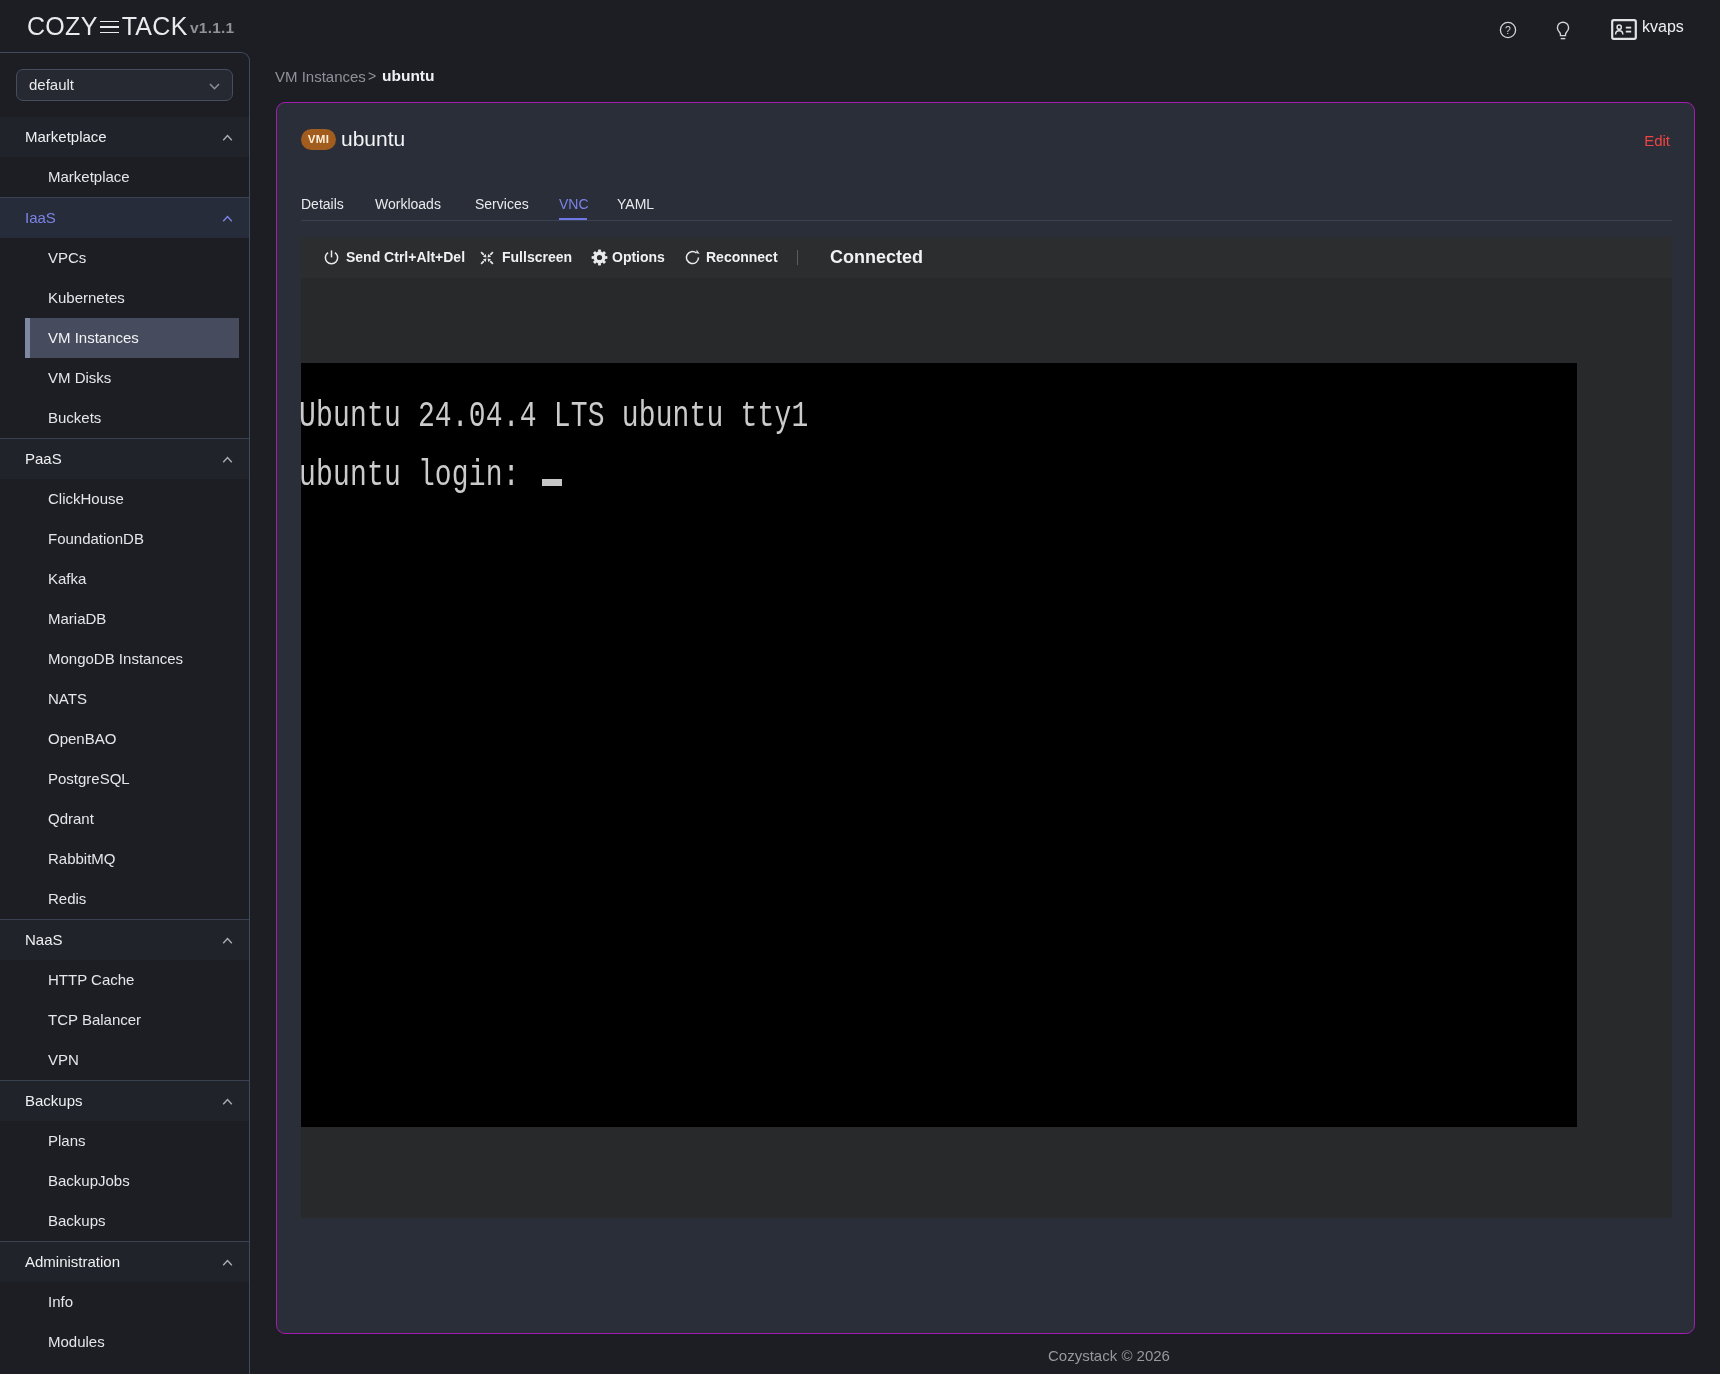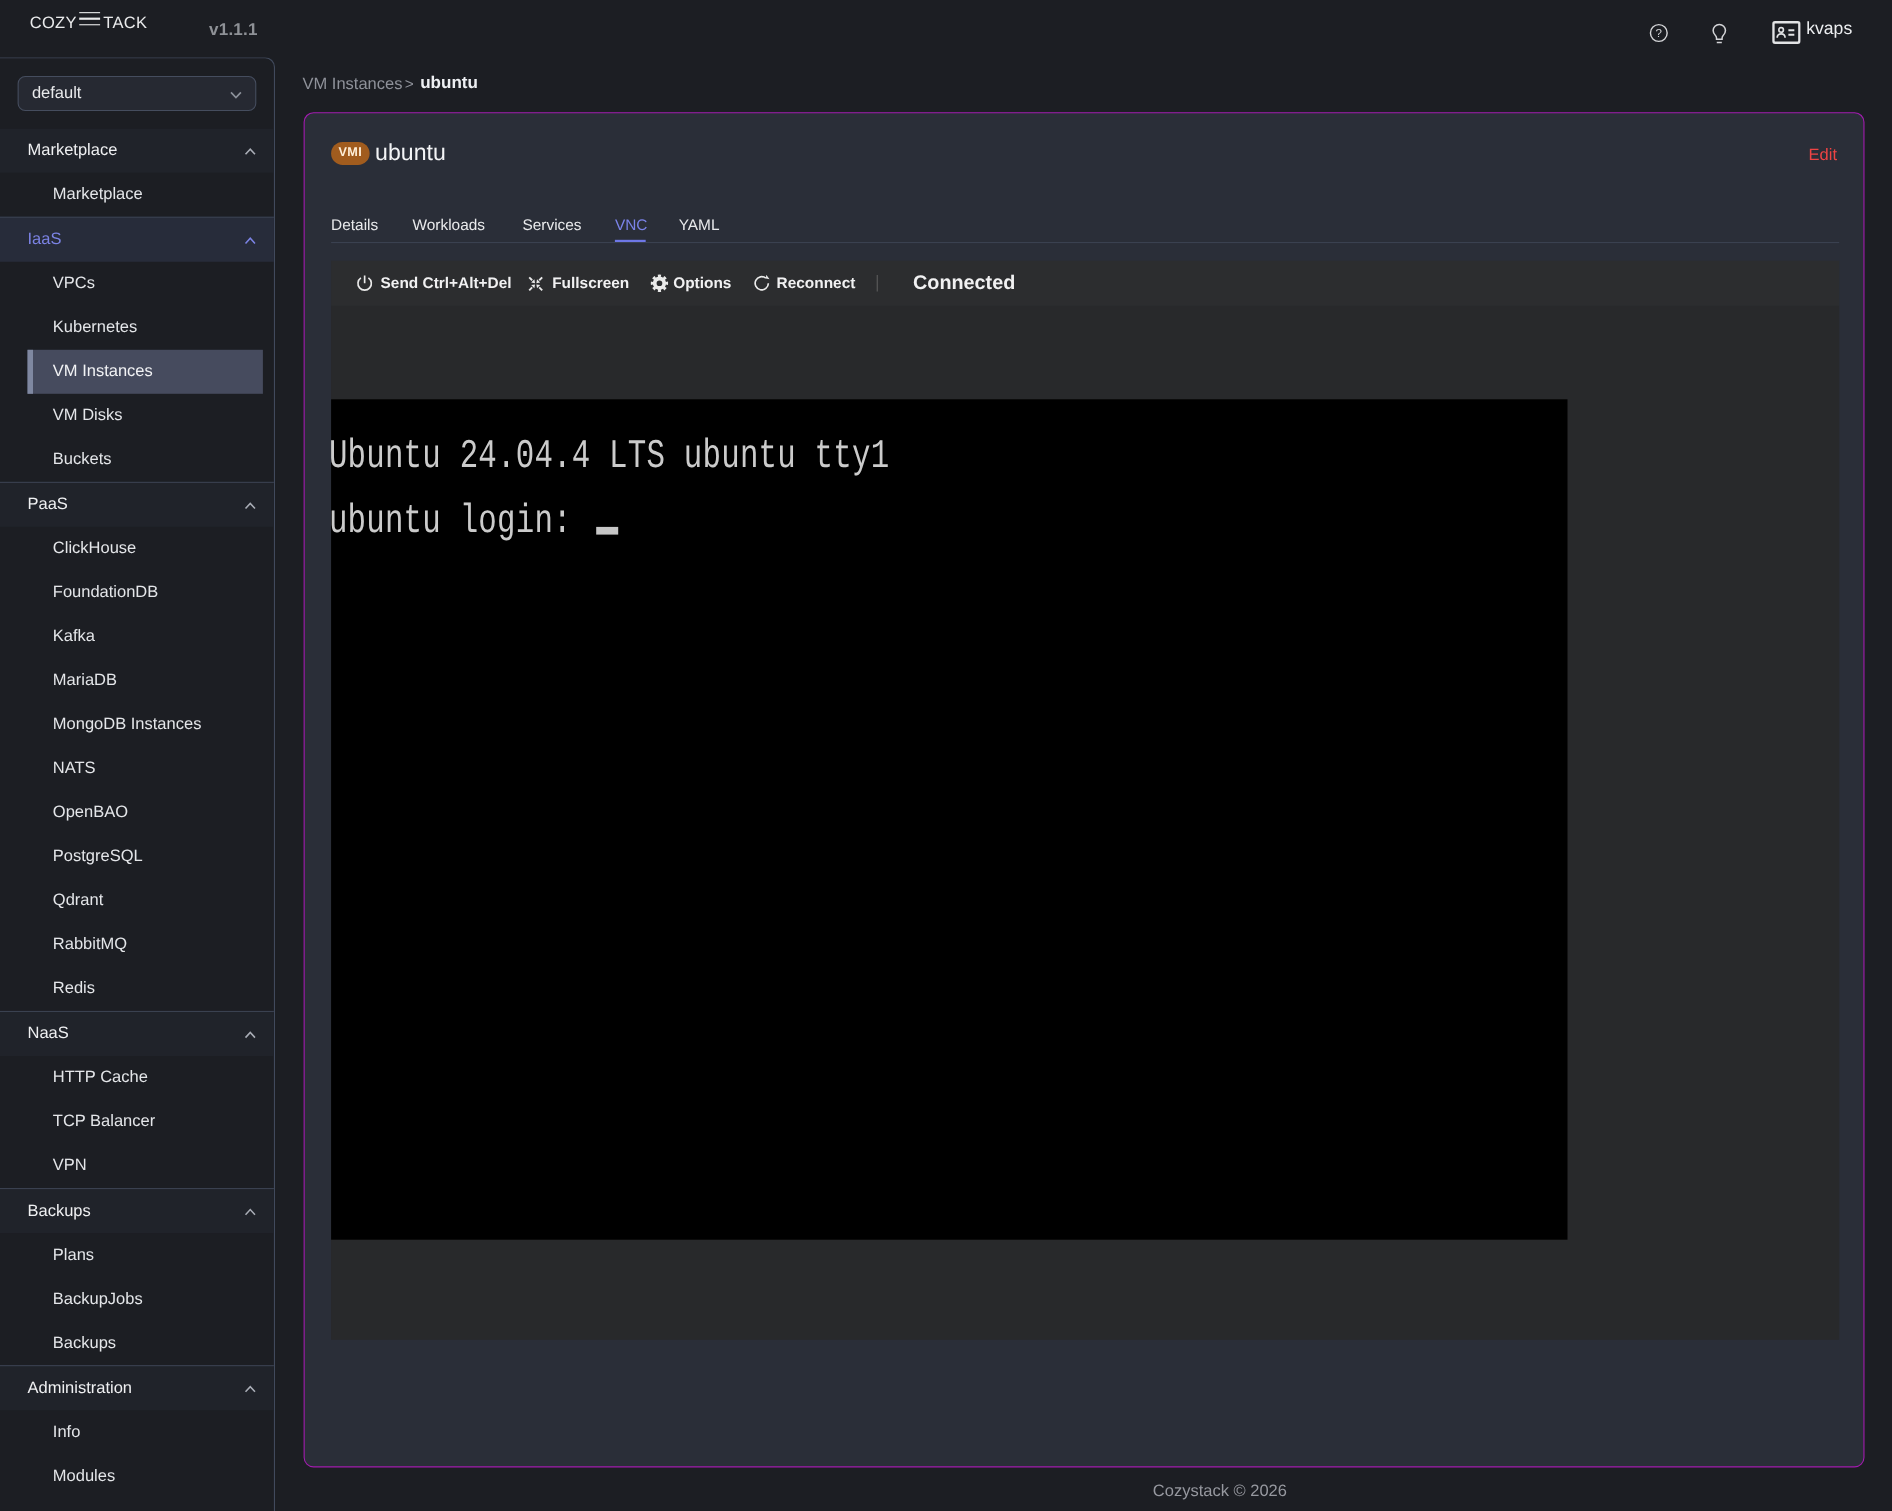--- a/index.html
+++ b/index.html
@@ -1,20 +1,20 @@
 <!DOCTYPE html>
 <html><head>
 <meta charset="utf-8">
 <style>
   * { margin:0; padding:0; box-sizing:border-box; }
   html,body { width:1720px; height:1374px; background:#1c1e23; font-family:"Liberation Sans", sans-serif; overflow:hidden; position:relative; }
   .abs { position:absolute; }
 
   
-  .logo { left:27px; top:12px; font-size:15px; letter-spacing:0.3px; color:#e9eaeb; font-weight:400; white-space:nowrap; }
+  .logo { left:27px; top:12px; font-size:25px; letter-spacing:0.3px; color:#e9eaeb; font-weight:400; white-space:nowrap; }
   .logo .bars { display:inline-block; width:19px; height:13px; position:relative; top:-1.5px; margin:0 3px 0 2px; }
   .logo .bars i { display:block; position:absolute; left:0; width:19px; height:1.8px; background:#e9eaeb; }
   .ver { left:190px; top:19px; font-size:15.5px; font-weight:bold; color:#8e9196; letter-spacing:0.2px; }
 
   
   .side { left:0; top:52px; width:250px; height:1322px; border:1px solid #414a5c; border-left:none; border-bottom:none; border-radius:0 9px 0 0; }
   .sel { left:16px; top:69px; width:217px; height:32px; background:#262932; border:1px solid #454d5e; border-radius:7px; color:#e9eaec; font-size:15px; line-height:30px; padding-left:12px; }
   .mrow { left:0; width:249px; height:40px; line-height:40px; font-size:15px; color:#e4e6e9; }
   .mhead { left:0; width:249px; height:41px; line-height:40px; font-size:15px; font-weight:500; color:#eff0f2; background:#20232a; border-top:1px solid #3a4150; }
   .mhead span, .mrow span { padding-left:25px; display:block; }
@@ -36,21 +36,21 @@
   .title { left:64px; top:24px; font-size:21px; font-weight:500; color:#f3f4f6; }
   .edit { right:24px; top:29px; font-size:15px; color:#ef4444; }
   .tab { top:93px; font-size:14px; font-weight:400; color:#e9eaec; }
   .tabline { left:24px; top:117px; width:1371px; height:1px; background:#3a4150; }
   .inkbar { left:282px; top:115px; width:28px; height:2px; background:#6e77e6; }
 
   
   .toolbar { left:24px; top:134px; width:1371px; height:41px; background:#2c2d2f; }
   .tbtxt { top:0; line-height:41px; font-size:14px; font-weight:700; color:#f1f1f2; }
   .vncbody { left:24px; top:175px; width:1371px; height:940px; background:#28292b; }
-  .screen { left:0; top:85px; width:1124px; height:764px; background:#000; }
+  .screen { left:0; top:85px; width:1276px; height:764px; background:#000; }
   .term { font-family:"Liberation Mono", monospace; font-size:28px; line-height:28px; letter-spacing:0.18px; color:#cbcbcb; transform:scaleY(1.32); transform-origin:top left; white-space:pre; }
 
   .footer { left:1109px; top:1347px; transform:translateX(-50%); font-size:15px; color:#96989f; white-space:nowrap; }
 </style>
 </head>
 <body>
 
   <div class="abs logo">COZY<span class="bars"><i style="top:0"></i><i style="top:5.5px"></i><i style="top:11px"></i></span>TACK</div>
   <div class="abs ver">v1.1.1</div>
 

